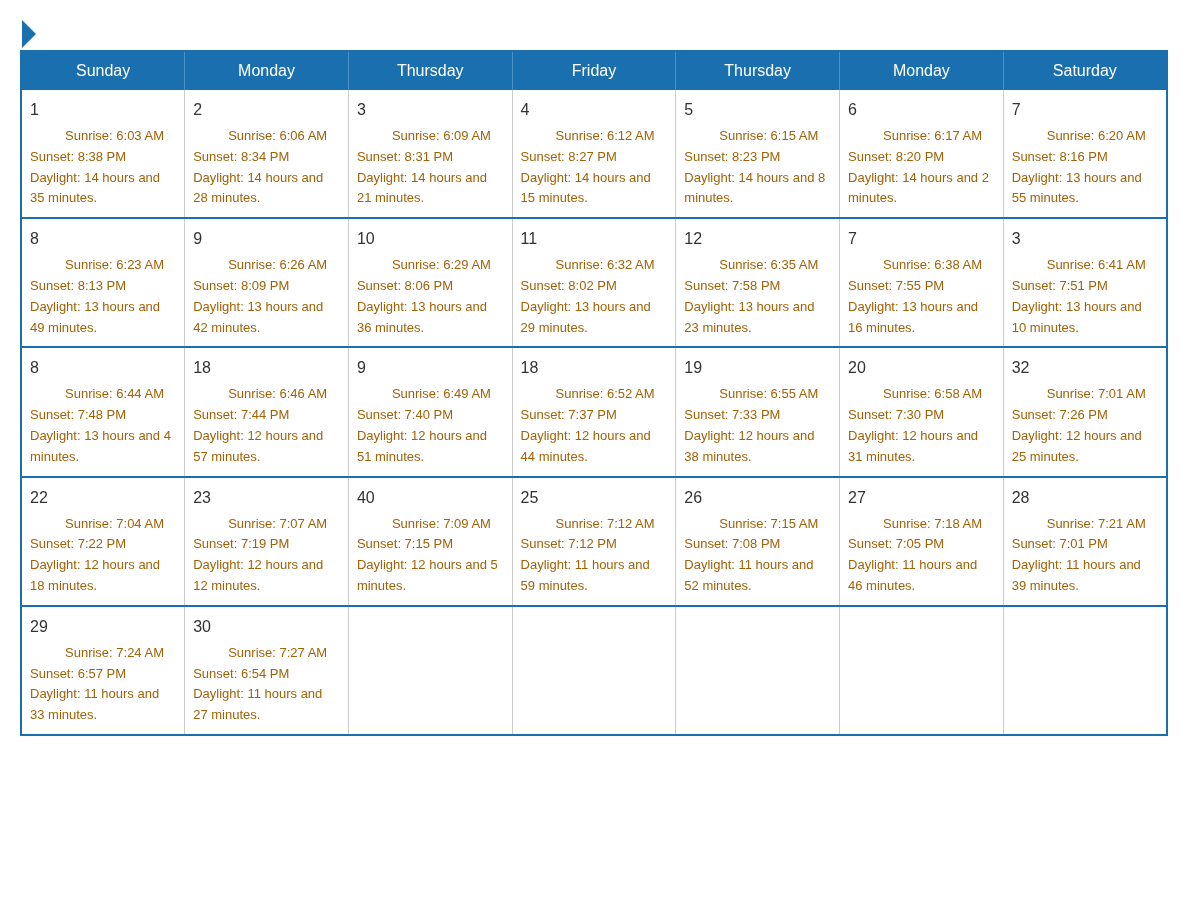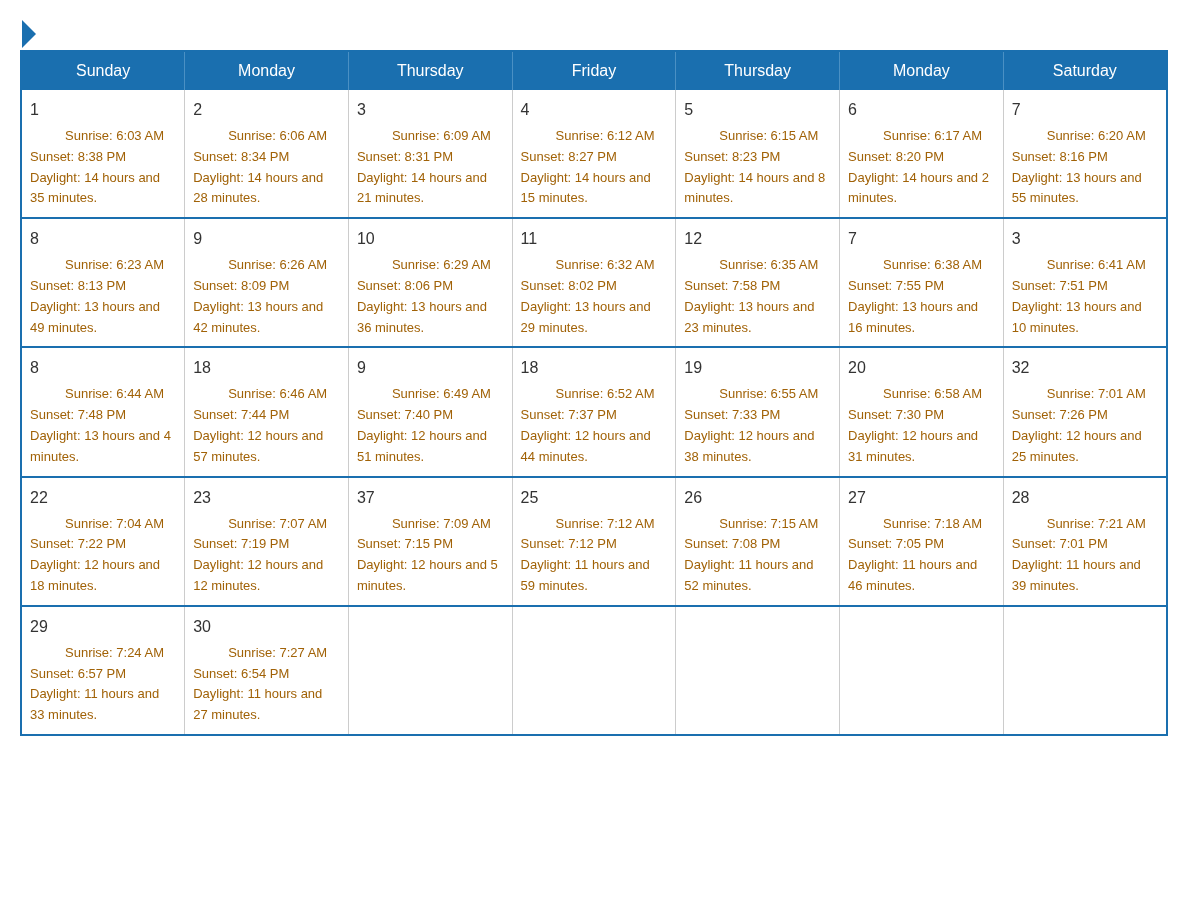--- a/index.html
+++ b/index.html
@@ -219,21 +219,21 @@
       <tr>
         <td>
         <span class="day-num">22</span>
         <span class="day-info">Sunrise: 7:04 AM<br>Sunset: 7:22 PM<br>Daylight: 12 hours and 18 minutes.</span>
       </td>
         <td>
         <span class="day-num">23</span>
         <span class="day-info">Sunrise: 7:07 AM<br>Sunset: 7:19 PM<br>Daylight: 12 hours and 12 minutes.</span>
       </td>
         <td>
-        <span class="day-num">37</span>
+        <span class="day-num">40</span>
         <span class="day-info">Sunrise: 7:09 AM<br>Sunset: 7:15 PM<br>Daylight: 12 hours and 5 minutes.</span>
       </td>
         <td>
         <span class="day-num">25</span>
         <span class="day-info">Sunrise: 7:12 AM<br>Sunset: 7:12 PM<br>Daylight: 11 hours and 59 minutes.</span>
       </td>
         <td>
         <span class="day-num">26</span>
         <span class="day-info">Sunrise: 7:15 AM<br>Sunset: 7:08 PM<br>Daylight: 11 hours and 52 minutes.</span>
       </td>

